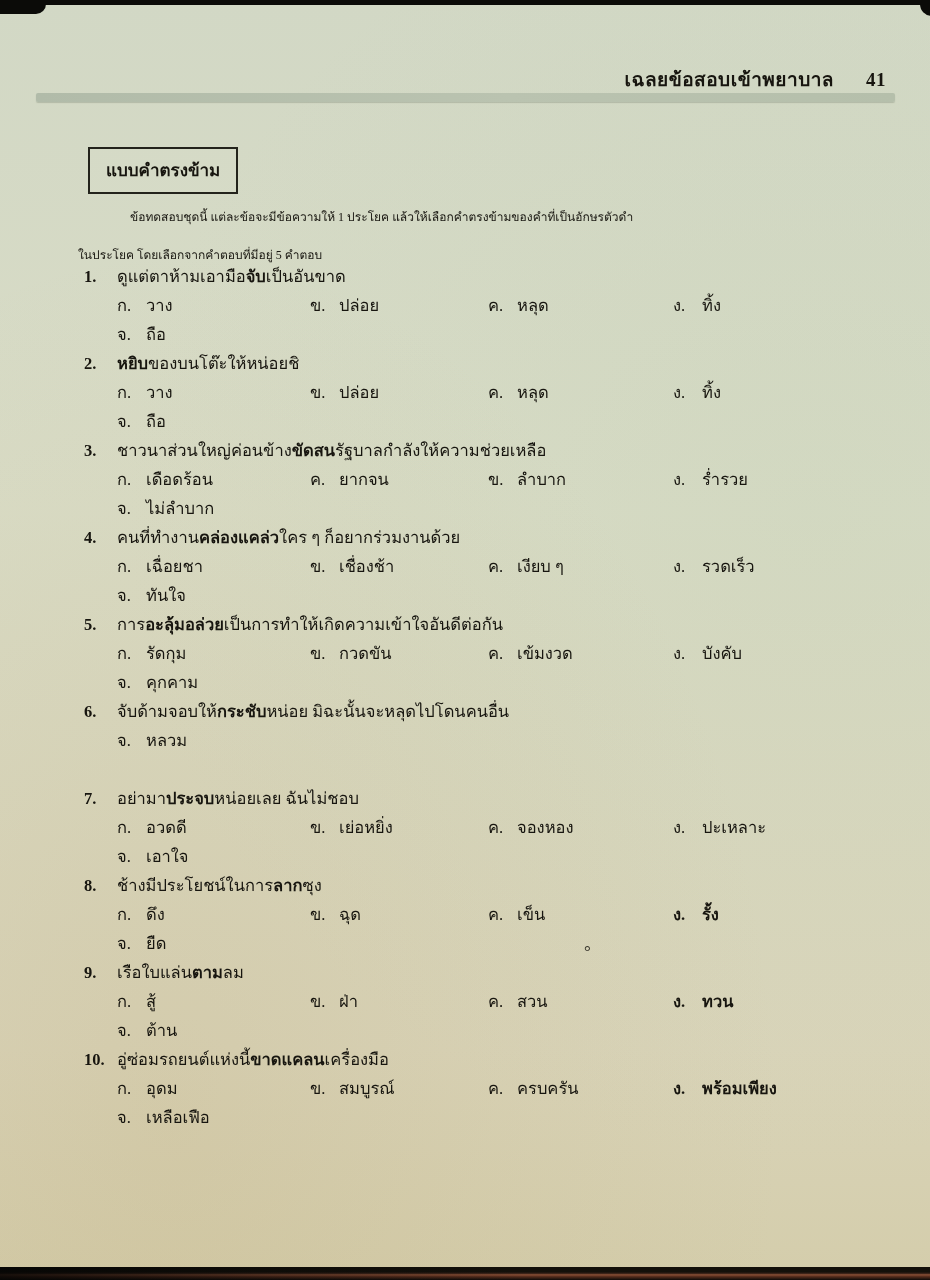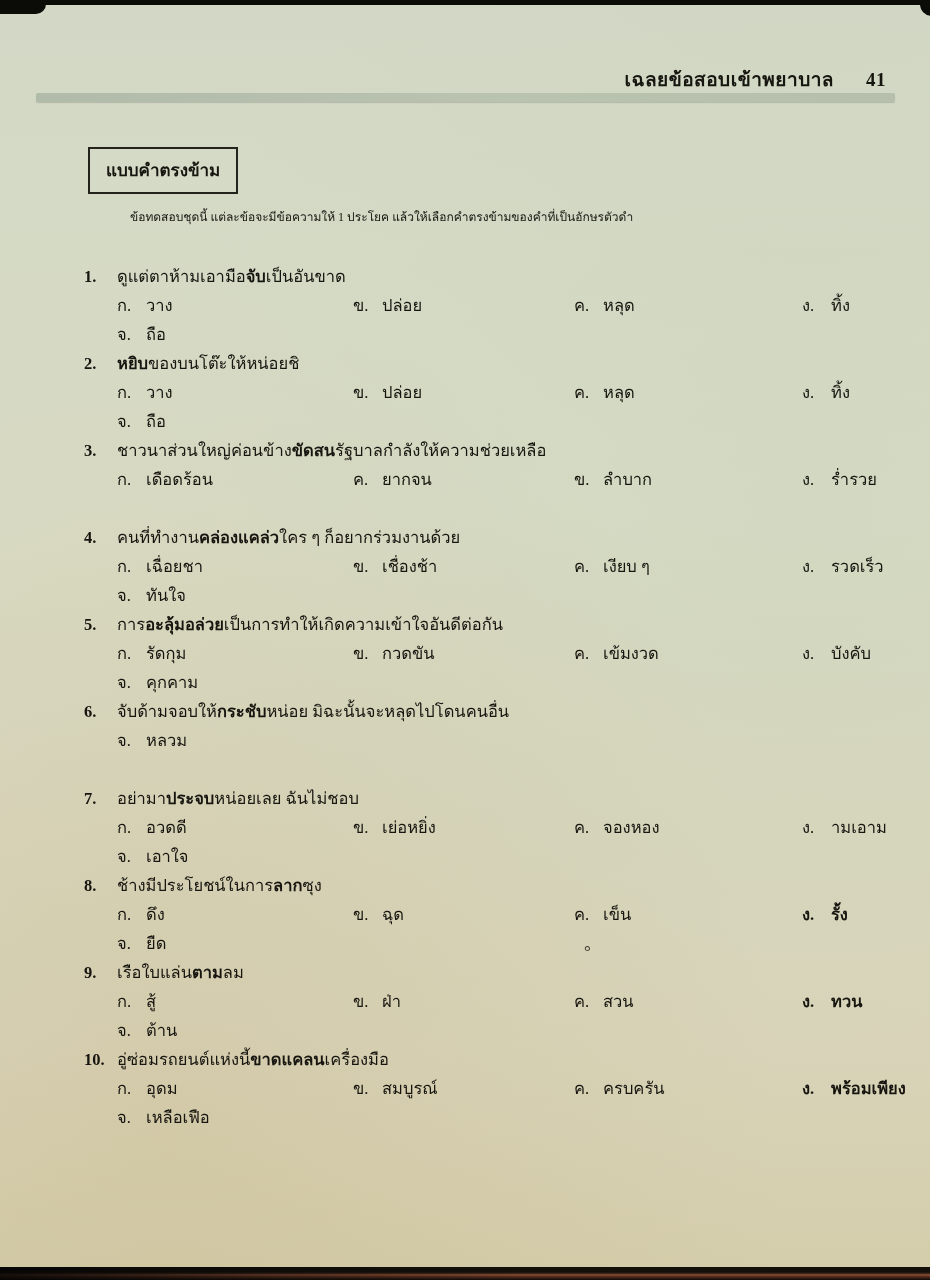--- a/index.html
+++ b/index.html
@@ -48,21 +48,21 @@
   
   .intro{position:absolute;top:198px;left:78px;width:800px;font-size:12px;line-height:38px;}
   .intro .l1{padding-left:52px;}
   
   .questions{position:absolute;top:262px;left:84px;right:38px;}
   .q{display:grid;grid-template-columns:33px 1fr;height:87px;font-size:16.5px;line-height:29px;}
   .q-num{font-weight:bold;}
   .q-body{}
   .q-sentence{white-space:nowrap;}
   .kw{font-weight:bold;}
-  .opt-row{display:grid;grid-template-columns:193px 178px 185px auto;gap:43px;}
+  .opt-row{display:grid;grid-template-columns:193px 178px 185px auto;}
   .opt{white-space:nowrap;}
   .opt-label{display:inline-block;min-width:22px;}
   .opt-text{padding-left:7px;}
   .opt.bold .opt-text,.opt.bold .opt-label{font-weight:bold;}
   .stray-mark{position:absolute;top:938px;left:584px;font-size:11px;color:#3a382e;}
 </style>
 </head>
 <body>
 
 <div class="page">
@@ -73,20 +73,21 @@
   <div class="running-head">
     <span>เฉลยข้อสอบเข้าพยาบาล</span>
     <span>41</span>
   </div>
   <div class="rule"></div>
 
   <div class="section-box">แบบคำตรงข้าม</div>
 
   <div class="intro">
     <div class="l1">ข้อทดสอบชุดนี้  แต่ละข้อจะมีข้อความให้  1   ประโยค  แล้วให้เลือกคำตรงข้ามของคำที่เป็นอักษรตัวดำ</div>
+    <div class="l2">ในประโยค  โดยเลือกจากคำตอบที่มีอยู่  5  คำตอบ</div>
   </div>
 
   <div class="questions">
   <div class="q">
     <div class="q-num">1.</div>
     <div class="q-body">
       <div class="q-sentence"><span>ดูแต่ตาห้ามเอามือ</span><span class="kw">จับ</span><span>เป็นอันขาด</span></div>
       <div class="opt-row">
             <span class="opt"><span class="opt-label">ก.</span><span class="opt-text">วาง</span></span>
             <span class="opt"><span class="opt-label">ข.</span><span class="opt-text">ปล่อย</span></span>
@@ -114,20 +115,21 @@
   <div class="q">
     <div class="q-num">3.</div>
     <div class="q-body">
       <div class="q-sentence"><span>ชาวนาส่วนใหญ่ค่อนข้าง</span><span class="kw">ขัดสน</span><span>รัฐบาลกำลังให้ความช่วยเหลือ</span></div>
       <div class="opt-row">
             <span class="opt"><span class="opt-label">ก.</span><span class="opt-text">เดือดร้อน</span></span>
             <span class="opt"><span class="opt-label">ค.</span><span class="opt-text">ยากจน</span></span>
             <span class="opt"><span class="opt-label">ข.</span><span class="opt-text">ลำบาก</span></span>
             <span class="opt"><span class="opt-label">ง.</span><span class="opt-text">ร่ำรวย</span></span>
           </div>
+      <div class="opt-extra"><span class="opt"><span class="opt-label">จ.</span><span class="opt-text">ไม่ลำบาก</span></span></div>
     </div>
   </div>
 
   <div class="q">
     <div class="q-num">4.</div>
     <div class="q-body">
       <div class="q-sentence"><span>คนที่ทำงาน</span><span class="kw">คล่องแคล่ว</span><span>ใคร ๆ ก็อยากร่วมงานด้วย</span></div>
       <div class="opt-row">
             <span class="opt"><span class="opt-label">ก.</span><span class="opt-text">เฉื่อยชา</span></span>
             <span class="opt"><span class="opt-label">ข.</span><span class="opt-text">เชื่องช้า</span></span>
@@ -161,21 +163,21 @@
   </div>
 
   <div class="q">
     <div class="q-num">7.</div>
     <div class="q-body">
       <div class="q-sentence"><span>อย่ามา</span><span class="kw">ประจบ</span><span>หน่อยเลย ฉันไม่ชอบ</span></div>
       <div class="opt-row">
             <span class="opt"><span class="opt-label">ก.</span><span class="opt-text">อวดดี</span></span>
             <span class="opt"><span class="opt-label">ข.</span><span class="opt-text">เย่อหยิ่ง</span></span>
             <span class="opt"><span class="opt-label">ค.</span><span class="opt-text">จองหอง</span></span>
-            <span class="opt"><span class="opt-label">ง.</span><span class="opt-text">ามเอาม</span></span>
+            <span class="opt"><span class="opt-label">ง.</span><span class="opt-text">ปะเหลาะ</span></span>
           </div>
       <div class="opt-extra"><span class="opt"><span class="opt-label">จ.</span><span class="opt-text">เอาใจ</span></span></div>
     </div>
   </div>
 
   <div class="q">
     <div class="q-num">8.</div>
     <div class="q-body">
       <div class="q-sentence"><span>ช้างมีประโยชน์ในการ</span><span class="kw">ลาก</span><span>ซุง</span></div>
       <div class="opt-row">

